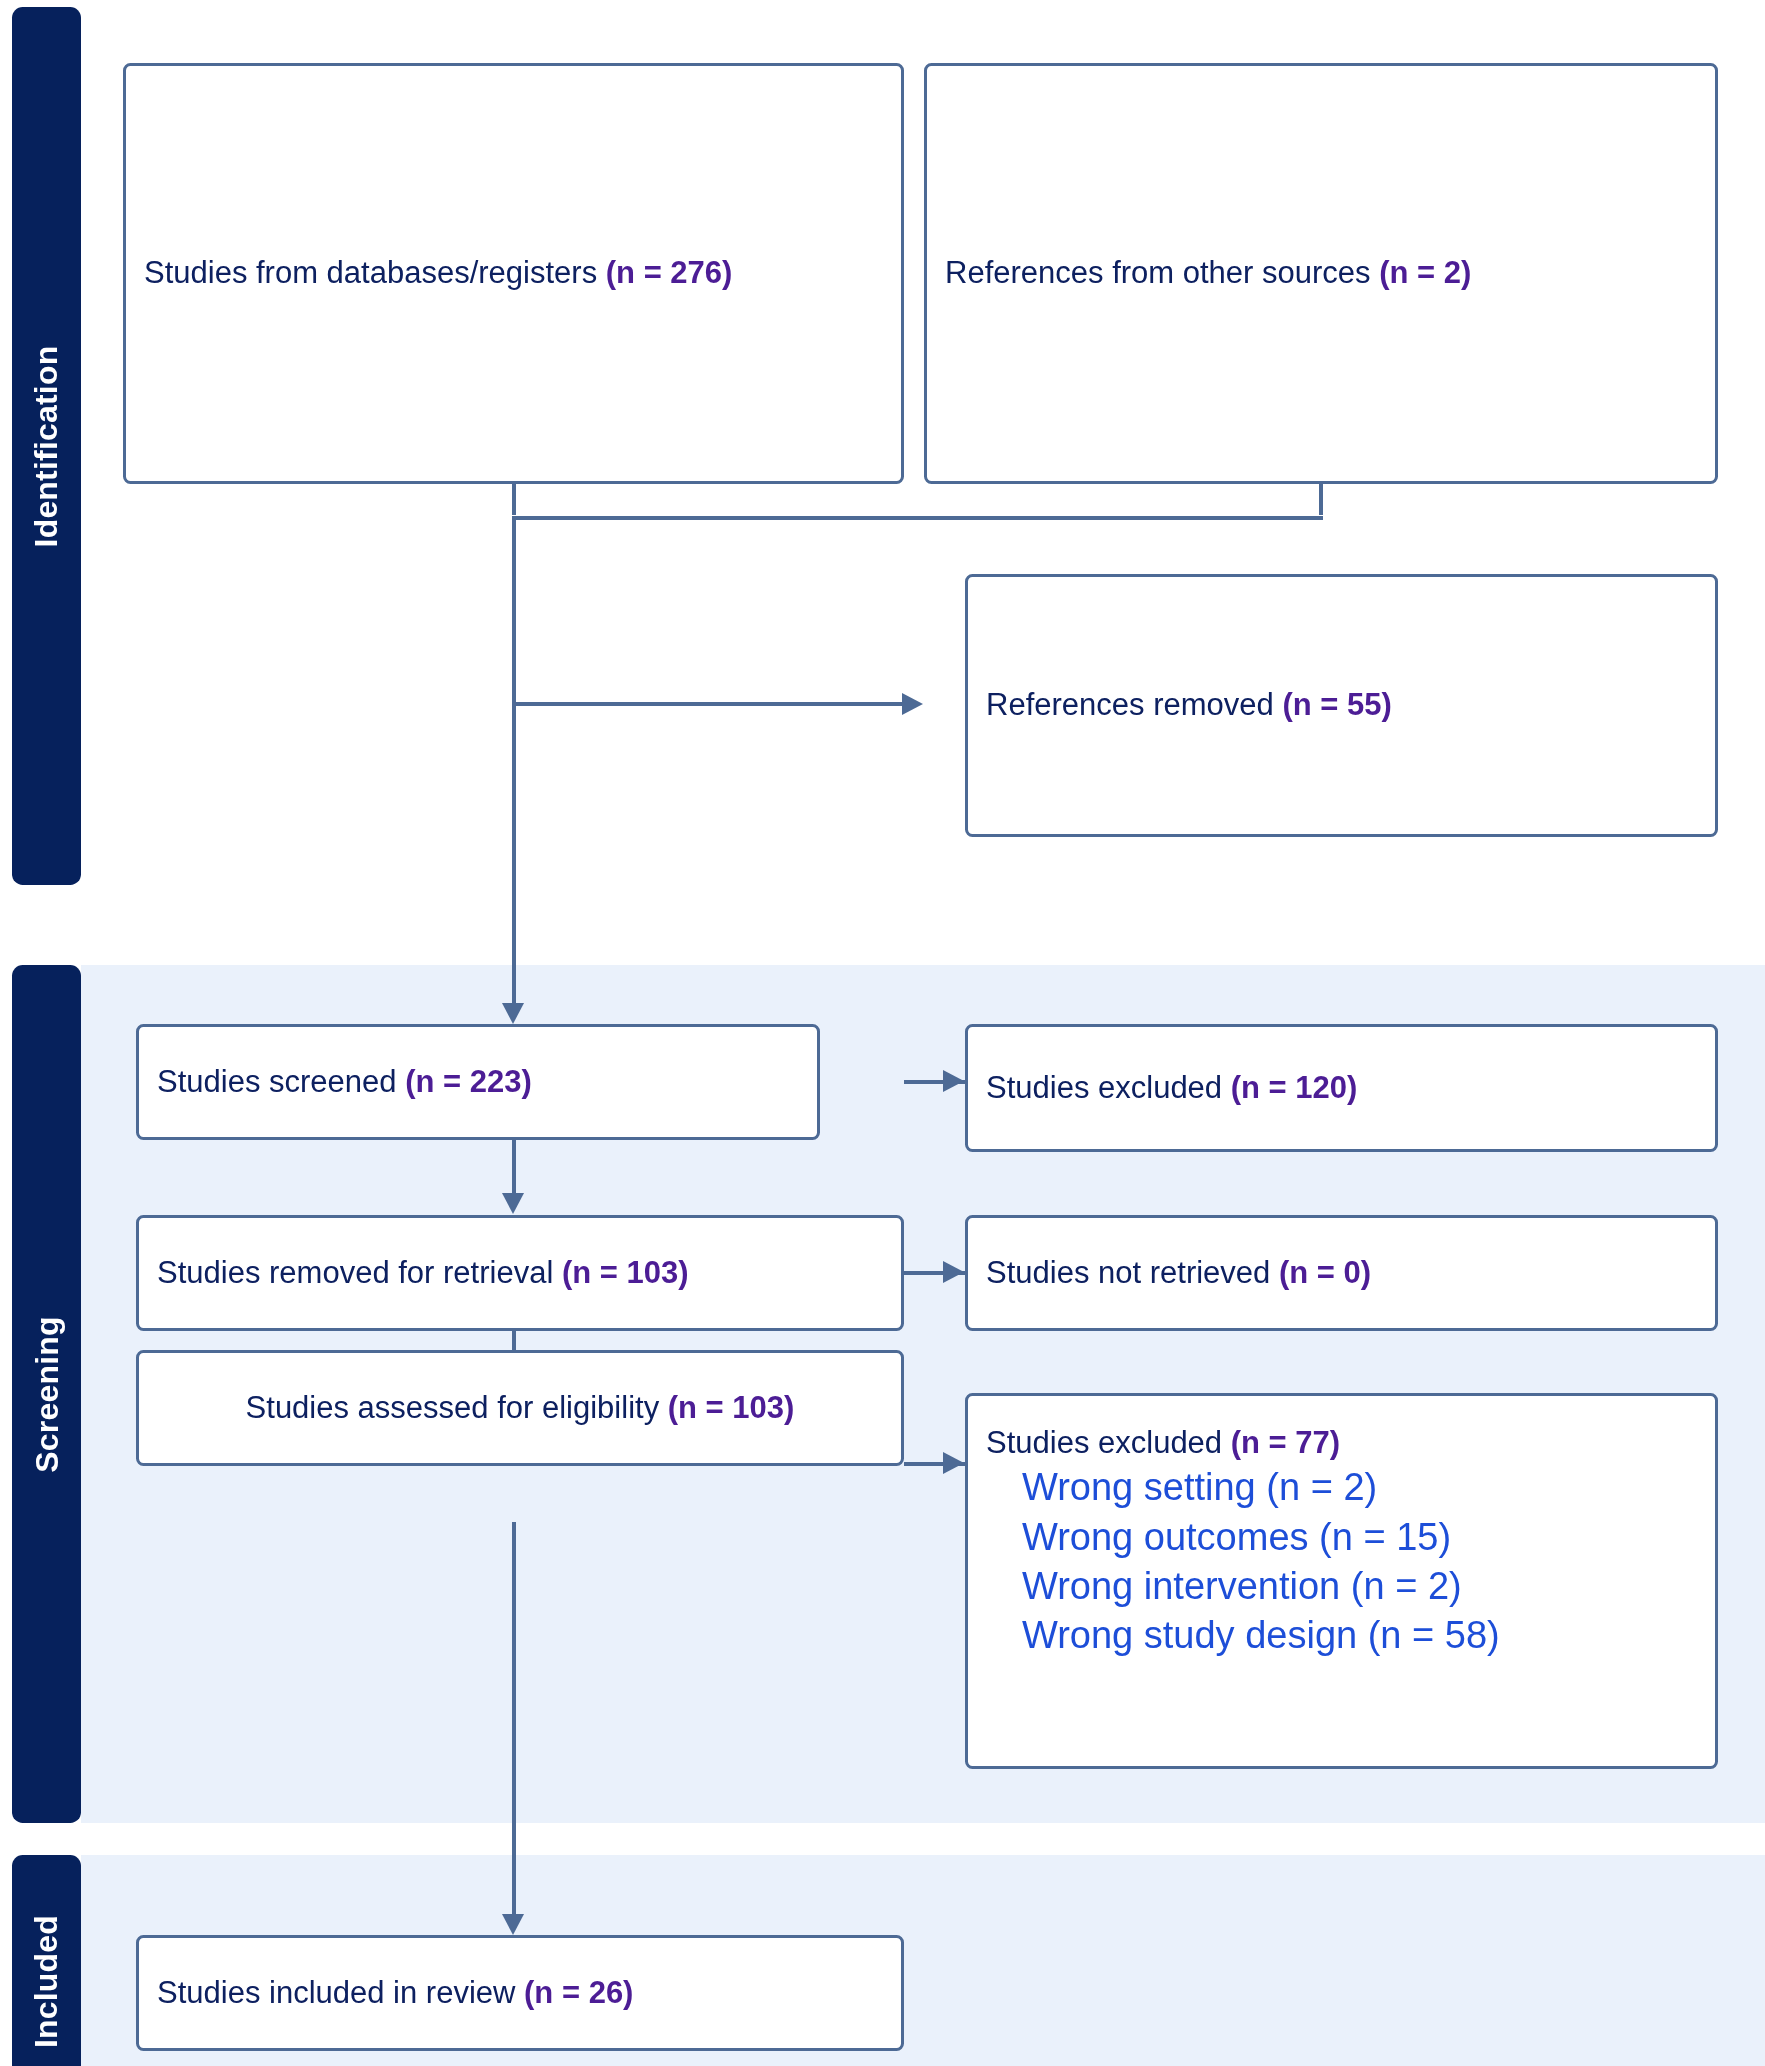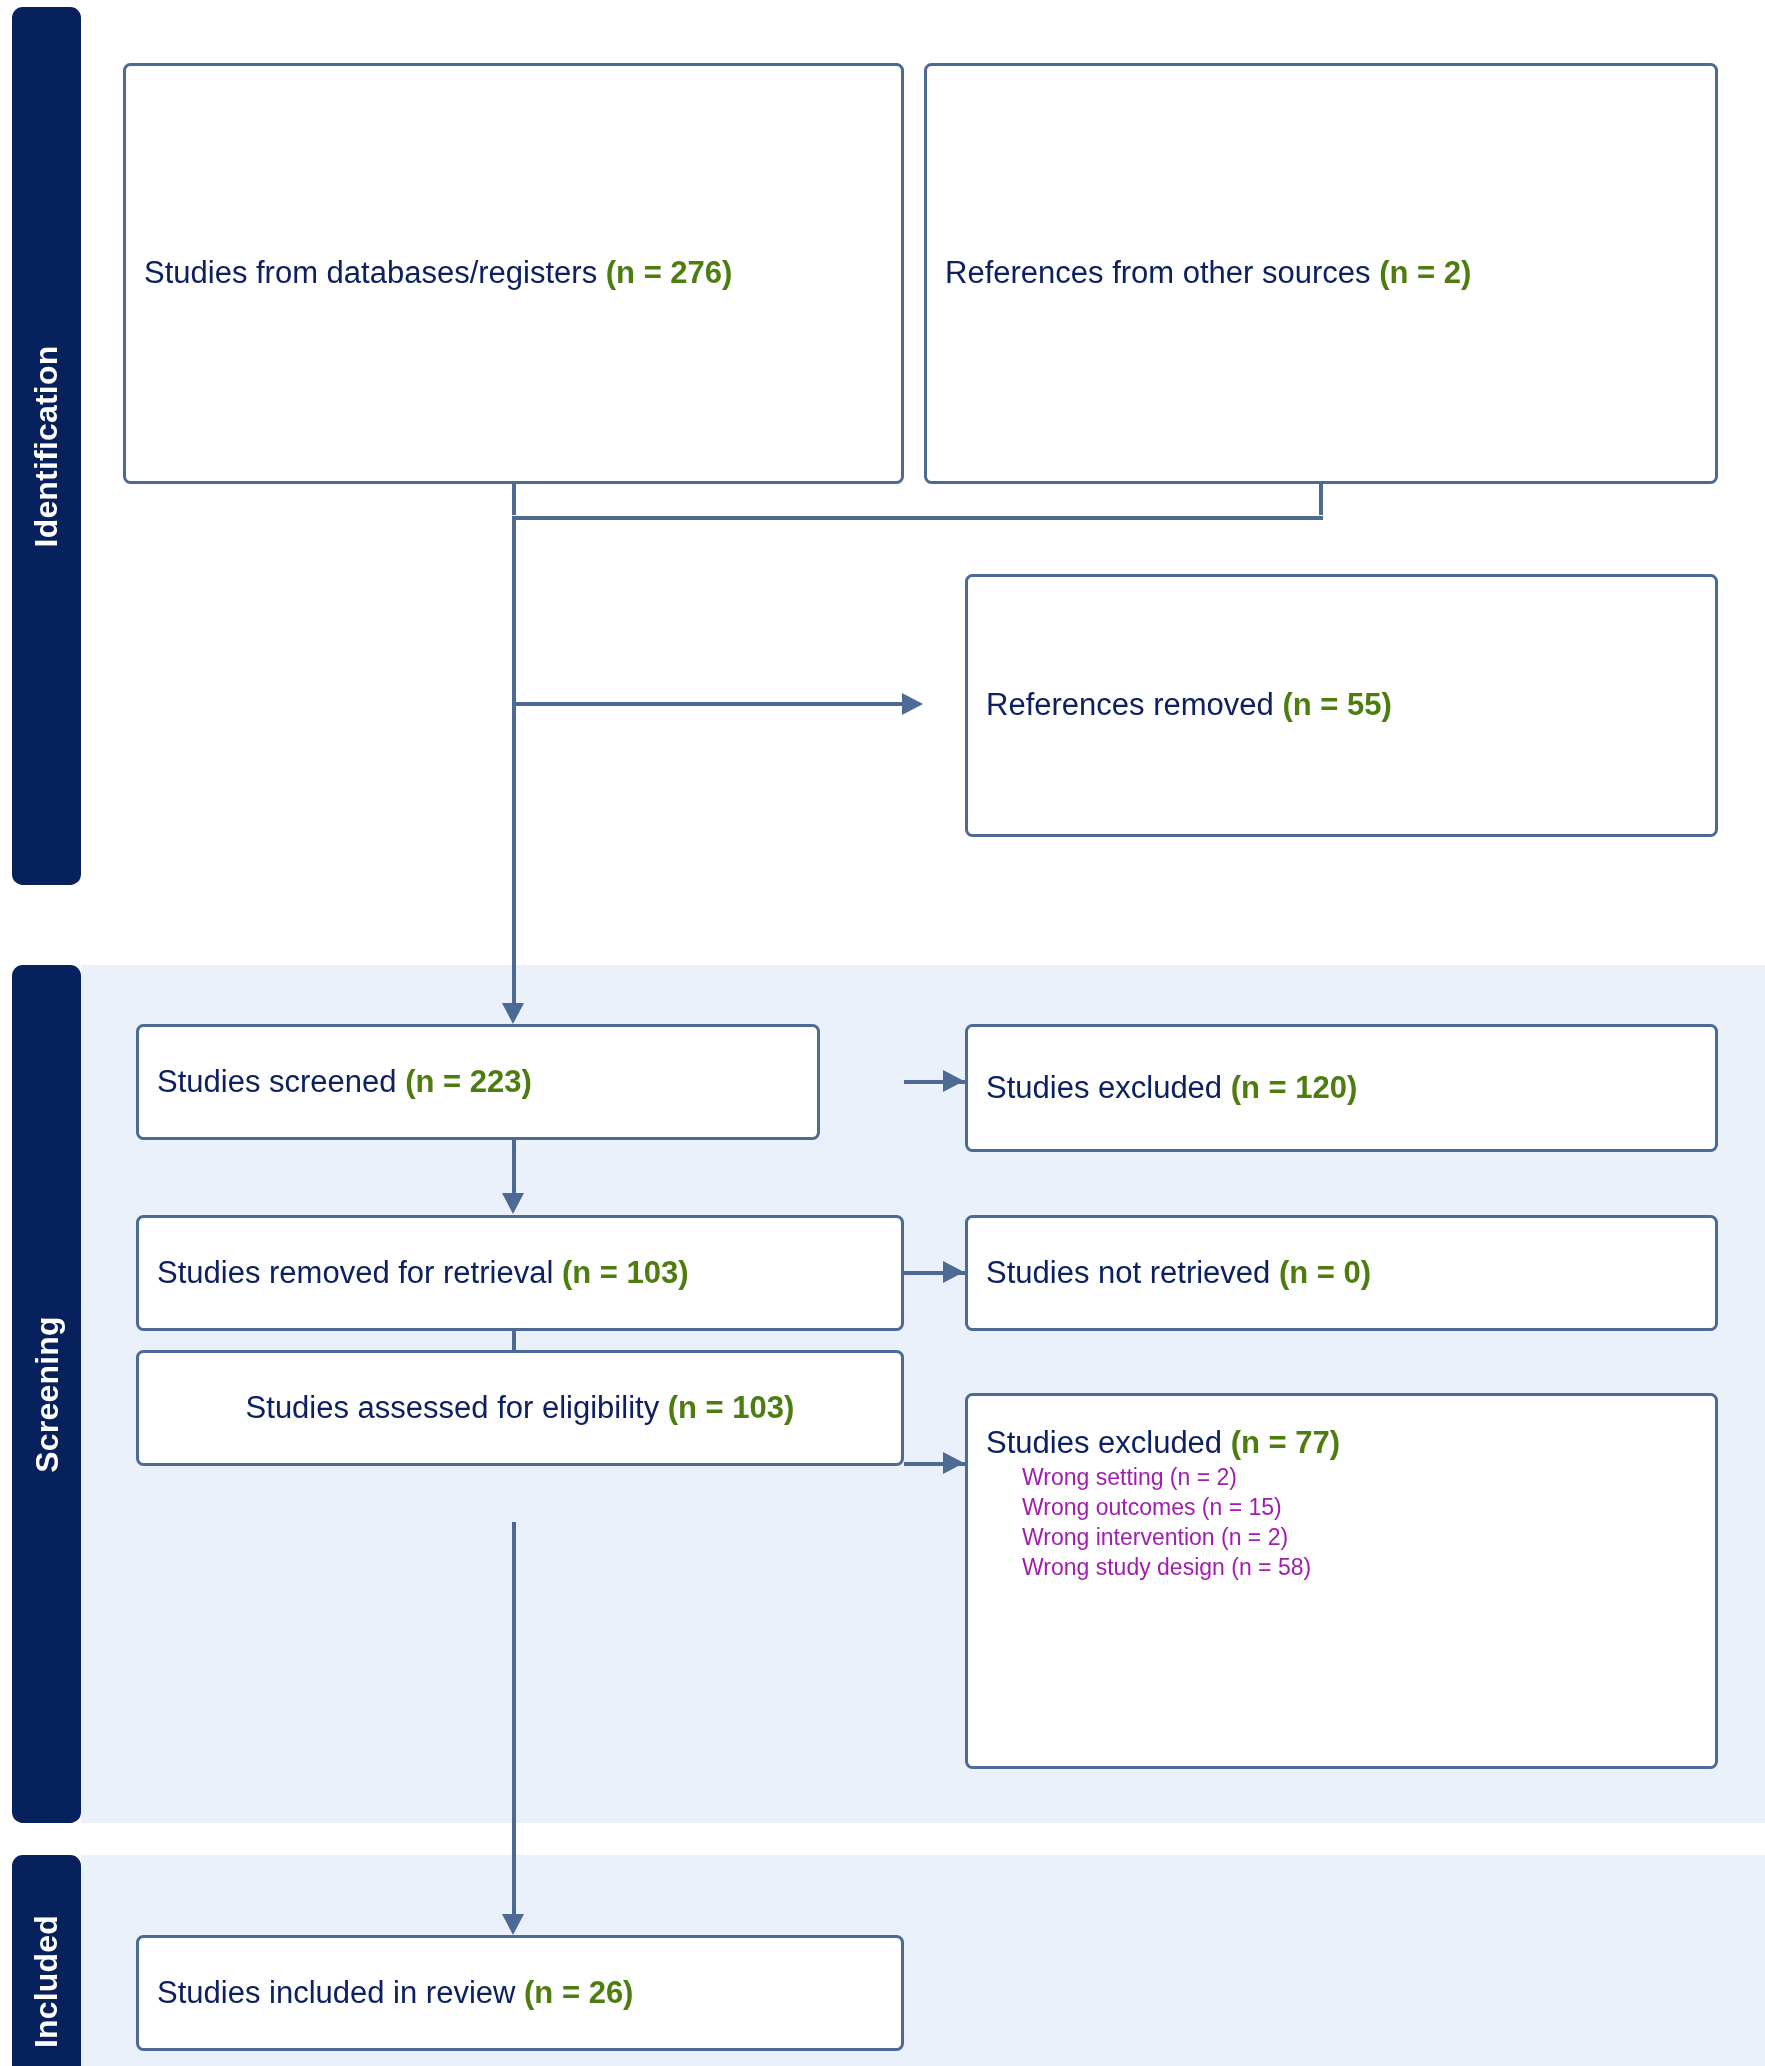--- a/index.html
+++ b/index.html
@@ -53,32 +53,32 @@
     display: flex;
     align-items: center;
   }
   .box .txt {
     padding: 0 18px;
     font-size: 31px;
     color: #0d2060;
     line-height: 1.30;
   }
   .box .txt b {
-    color: #4d7c0f;
+    color: #4c1d95;
     font-weight: bold;
   }
   .sublist {
     margin: 0;
     padding: 0;
     list-style: none;
   }
   .sublist li {
     padding-left: 36px;
-    font-size: 23px;
-    color: #a21caf;
+    font-size: 38px;
+    color: #1d4ed8;
     line-height: 1.30;
     white-space: nowrap;
   }
 
   
   .line-v, .line-h {
     position: absolute;
     background: #4d6a95;
   }
   .line-v { width: 3.7px; }

